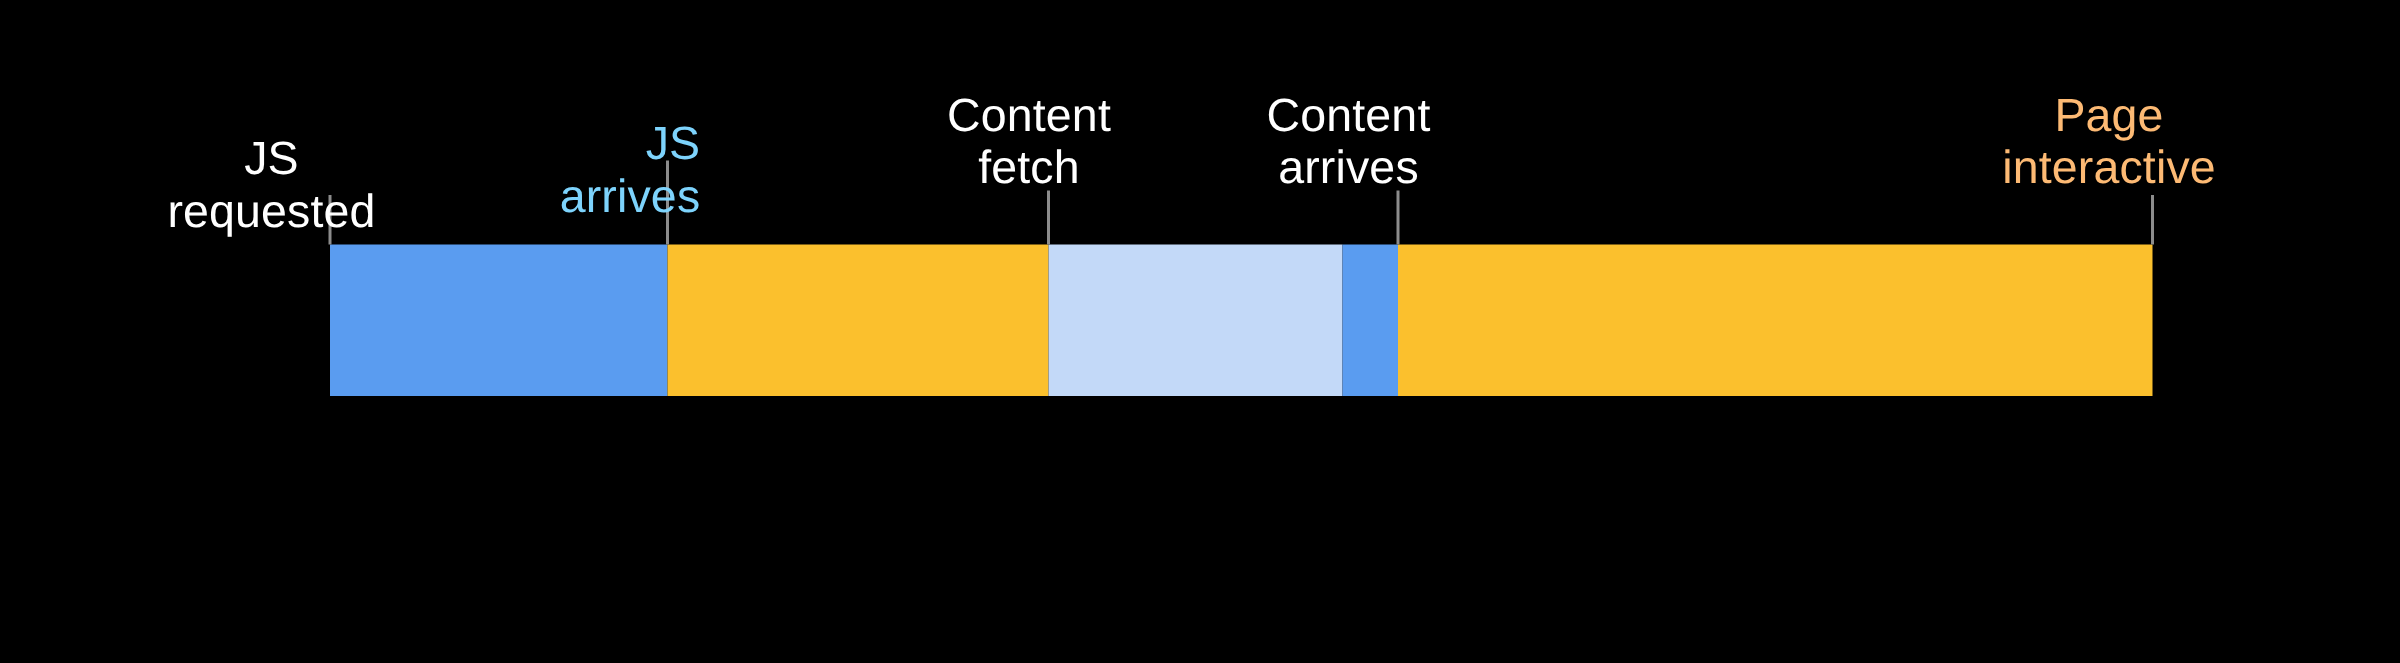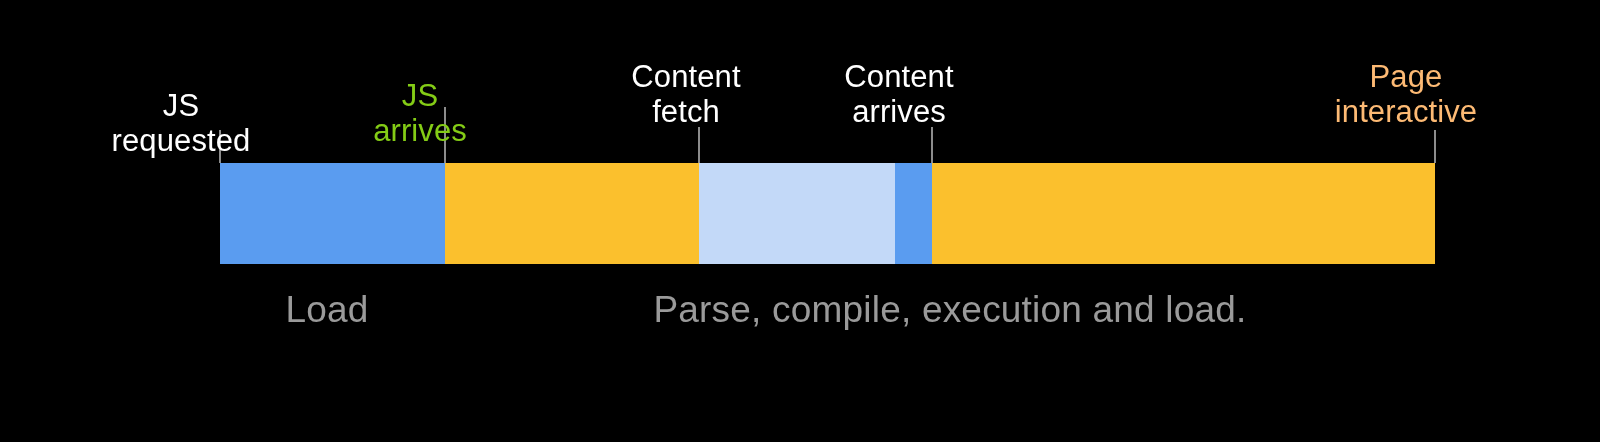--- a/index.html
+++ b/index.html
@@ -73,34 +73,32 @@
     <div class="bar-segment" title="Content arrival" style="width: 37px; background: rgb(90, 156, 240);"></div>
     <div class="bar-segment" title="Execution and load" style="width: 503px; background: rgb(251, 192, 45);"></div>
   </div>
 
   <div class="milestone">
     <div class="milestone-tick" style="left: 219px; top: 130px; height: 33px; background: rgb(140, 140, 140);"></div>
     <div class="milestone-label" style="left: 181px; top: 88px; color: rgb(255, 255, 255);">JS requested</div>
   </div>
   <div class="milestone">
     <div class="milestone-tick" style="left: 444px; top: 107px; height: 56px; background: rgb(140, 140, 140);"></div>
-    <div class="milestone-label" style="left: 420px; top: 78px; color: #84cc16;">JS arrives</div>
+    <div class="milestone-label" style="left: 420px; top: 78px; color: #7dd3fc; text-align: right;">JS arrives</div>
   </div>
   <div class="milestone">
     <div class="milestone-tick" style="left: 698px; top: 127px; height: 36px; background: rgb(140, 140, 140);"></div>
     <div class="milestone-label" style="left: 686px; top: 59px; color: rgb(255, 255, 255);">Content
 fetch</div>
   </div>
   <div class="milestone">
     <div class="milestone-tick" style="left: 931px; top: 127px; height: 36px; background: rgb(140, 140, 140);"></div>
     <div class="milestone-label" style="left: 899px; top: 59px; color: rgb(255, 255, 255);">Content
 arrives</div>
   </div>
   <div class="milestone">
     <div class="milestone-tick" style="left: 1434px; top: 130px; height: 33px; background: rgb(140, 140, 140);"></div>
     <div class="milestone-label" style="left: 1406px; top: 59px; color: #fdba74;">Page
 interactive</div>
   </div>
 
-  <div class="phase-caption" style="left: 327px; top: 288px; color: rgb(154, 154, 154);">Load</div>
-  <div class="phase-caption" style="left: 950px; top: 288px; color: rgb(154, 154, 154);">Parse, compile, execution and load.</div>
 
 </div>
 
 </body></html>

